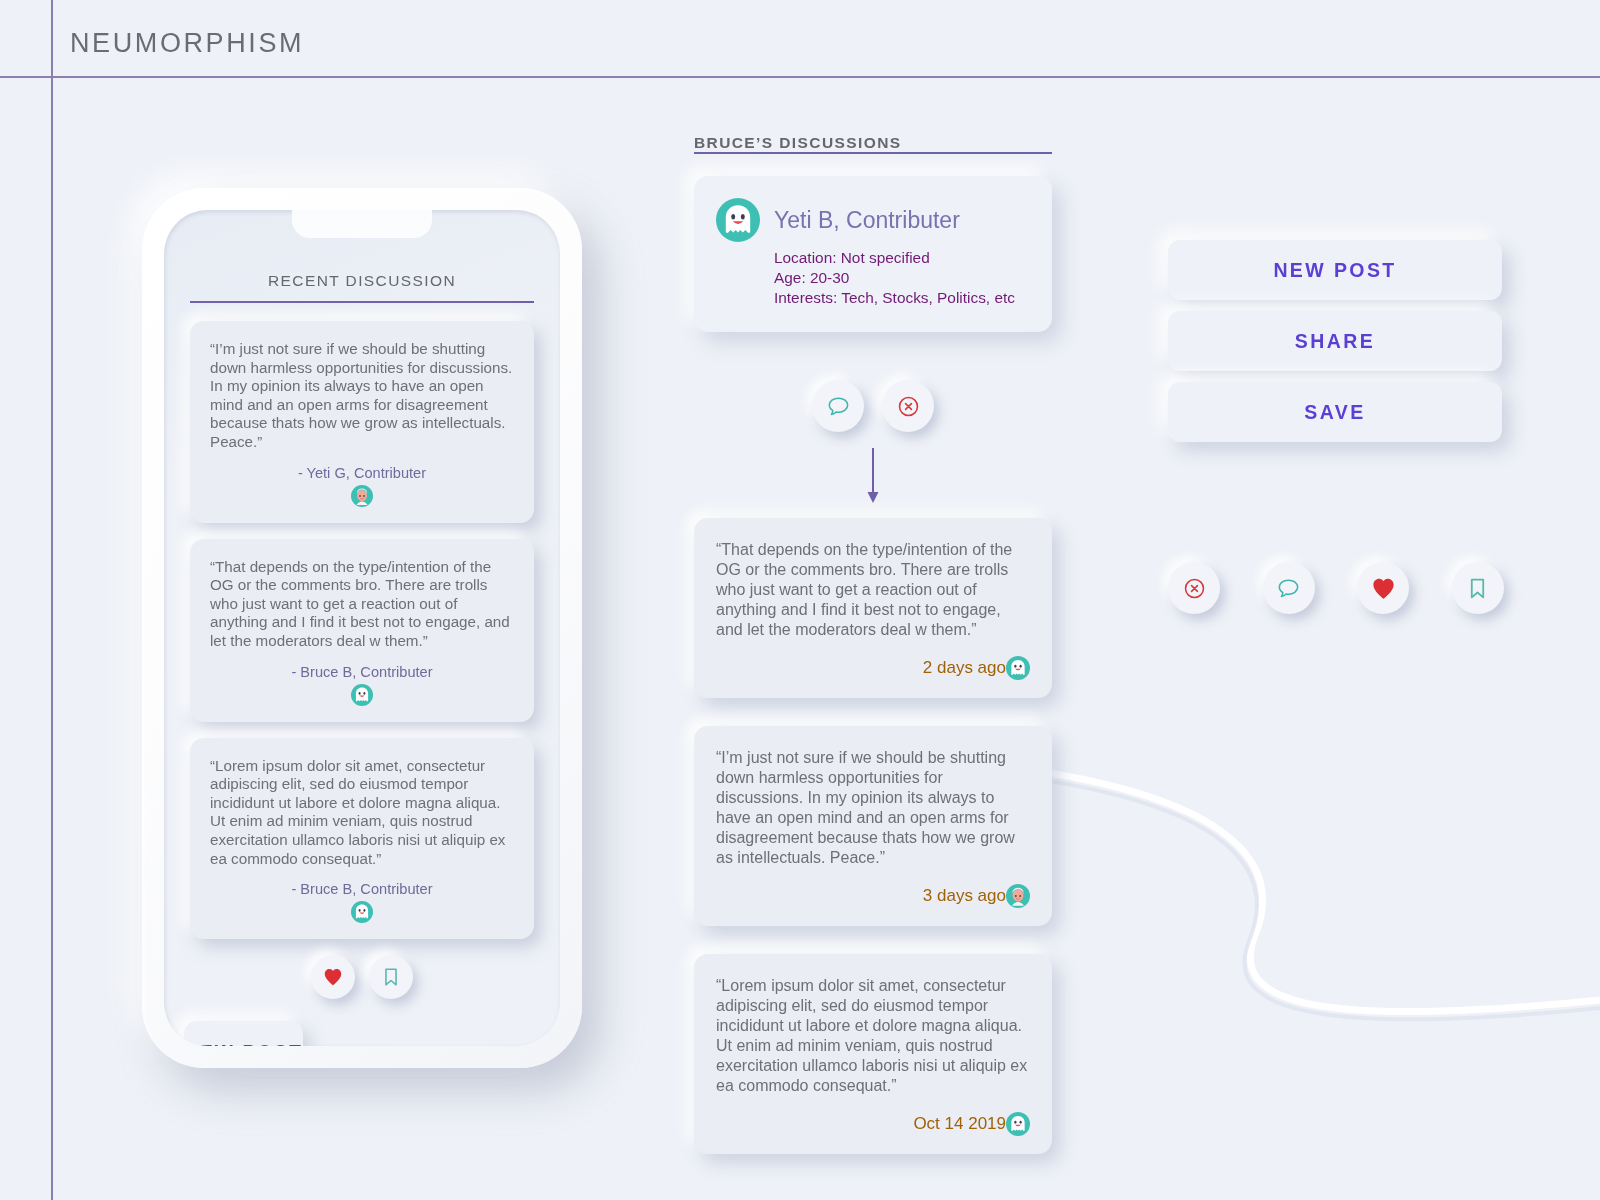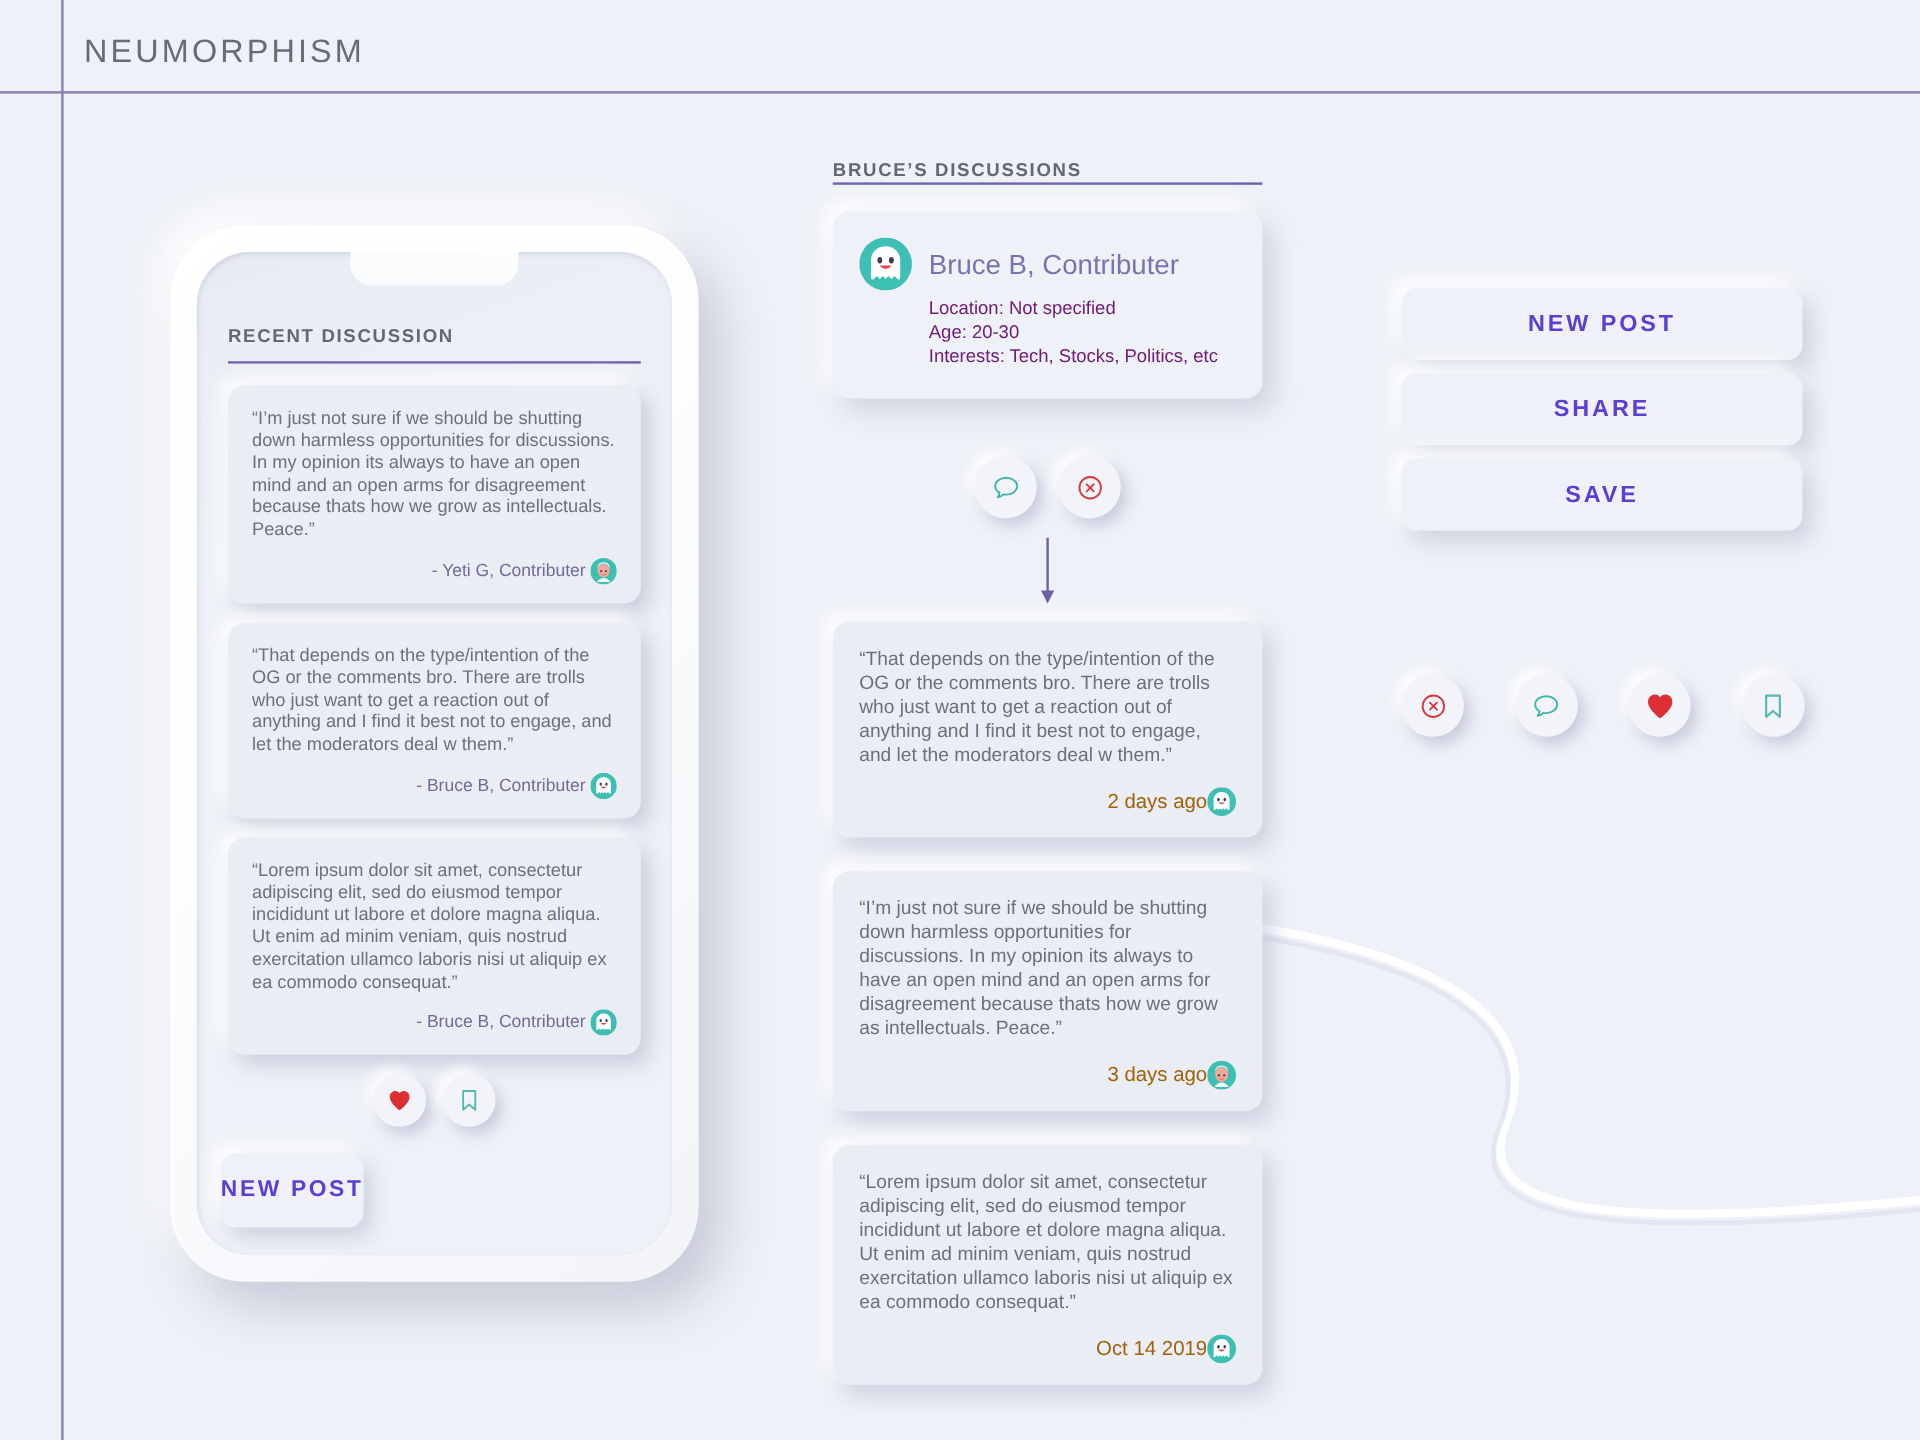--- a/index.html
+++ b/index.html
@@ -102,24 +102,25 @@
   }
 
   .screen-inner {
     position: absolute;
     left: 0; right: 0; top: 0; bottom: 0;
     padding: 62px 26px 0 26px;
   }
 
   .section-head {
     font-size: 15.5px;
-    font-weight: bold;
+    font-weight: normal;
     letter-spacing: 1.4px;
     color: #66666e;
     padding-bottom: 11px;
+    text-align: center;
   }
   .section-rule {
     height: 2px;
     background: #6f5fa8;
     margin-bottom: 18px;
   }
 
   
   .qcard {
     border-radius: 14px;
@@ -137,20 +138,21 @@
   }
   .qcard .qmeta {
     margin-top: 13px;
     text-align: right;
     font-size: 14.6px;
     color: #6e6a9a;
     display: flex;
     align-items: center;
     justify-content: flex-end;
     gap: 4px;
+    flex-direction: column;
   }
 
   
   .avatar {
     display: inline-flex;
     align-items: center;
     justify-content: center;
     border-radius: 50%;
     flex: 0 0 auto;
   }
@@ -430,21 +432,21 @@
     <div class="profile-top">
       <span class="avatar">
         <svg width="44" height="44" viewBox="0 0 22 22">
           <circle cx="11" cy="11" r="11" fill="#3ebfb3"></circle>
           <path d="M11 3.6 C7.4 3.6 4.9 6.2 4.9 9.6 L4.9 16.6 C4.9 17.4 5.6 17.7 6.1 17.2 L7.3 16 L8.6 17.3 L9.9 16 L11 17.2 L12.1 16 L13.4 17.3 L14.7 16 L15.9 17.2 C16.4 17.7 17.1 17.4 17.1 16.6 L17.1 9.6 C17.1 6.2 14.6 3.6 11 3.6 Z" fill="#ffffff"></path>
           <ellipse cx="8.6" cy="9.4" rx="1" ry="1.35" fill="#3f3d56"></ellipse>
           <ellipse cx="13.4" cy="9.4" rx="1" ry="1.35" fill="#3f3d56"></ellipse>
           <path d="M8.4 11.6 Q11 14.5 13.6 11.6 Z" fill="#e8484d"></path>
         </svg>
       </span>
-      <span class="profile-name">Bruce B, Contributer</span>
+      <span class="profile-name">Yeti B, Contributer</span>
     </div>
     <div class="profile-lines">
       <div>Location: Not specified</div>
       <div>Age: 20-30</div>
       <div>Interests: Tech, Stocks, Politics, etc</div>
     </div>
   </div>
 
   <div class="mid-actions">
     <button class="icon-btn lg">

